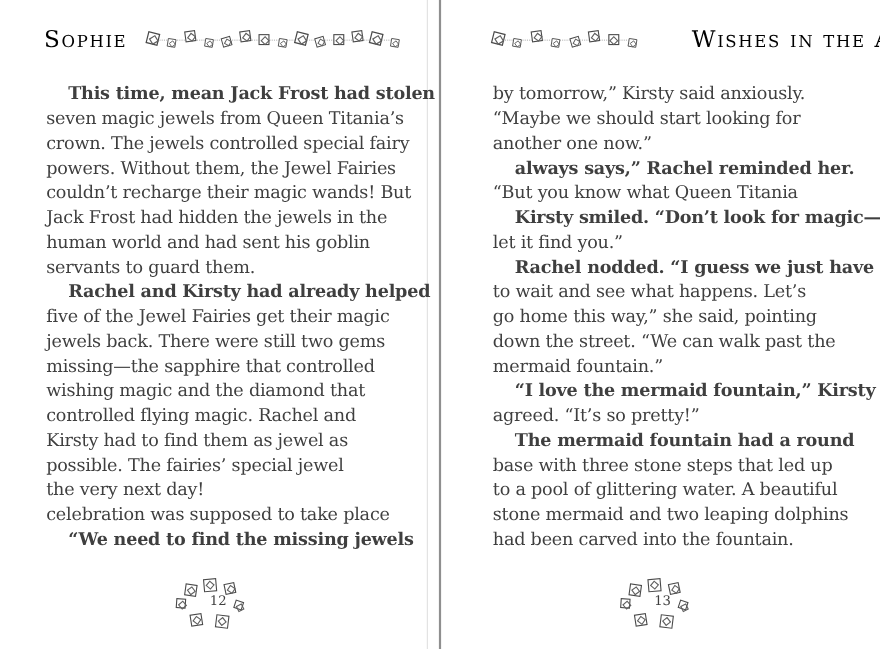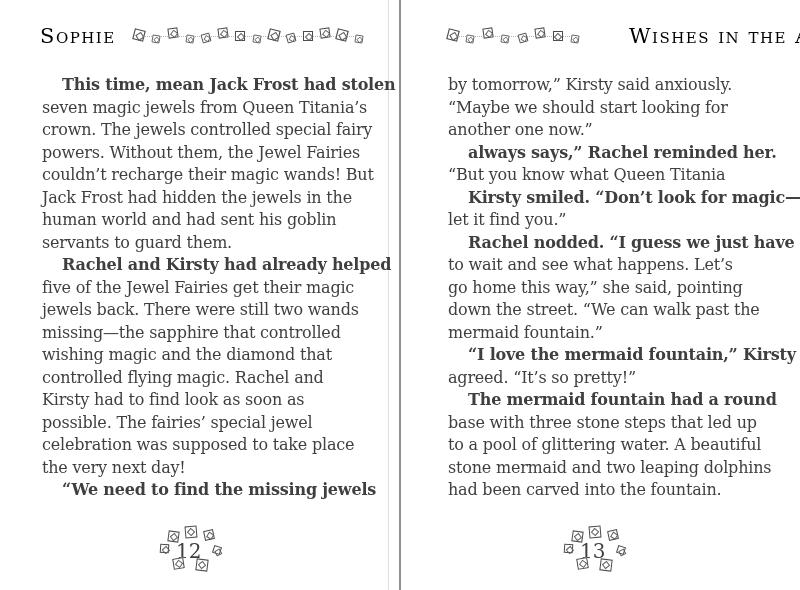--- a/index.html
+++ b/index.html
@@ -95,21 +95,21 @@
   .medallion .gem { position: absolute; }
   .medallion .gem.g1 { left: 25px; top: 0;    width: 12px; height: 12px; transform: rotate(-5deg); }
   .medallion .gem.g2 { left: 8px;  top: 5px;  width: 11px; height: 11px; transform: rotate(8deg); }
   .medallion .gem.g3 { left: 44px; top: 4px;  width: 10px; height: 10px; transform: rotate(-12deg); }
   .medallion .gem.g4 { left: 0;    top: 18px; width: 9px;  height: 9px;  transform: rotate(4deg); }
   .medallion .gem.g5 { left: 53px; top: 20px; width: 8px;  height: 8px;  transform: rotate(18deg); }
   .medallion .gem.g6 { left: 13px; top: 32px; width: 11px; height: 11px; transform: rotate(-9deg); }
   .medallion .gem.g7 { left: 36px; top: 33px; width: 12px; height: 12px; transform: rotate(7deg); }
   .pagenum {
     position: absolute; left: 16px; top: 13px; width: 30px;
-    text-align: left; font-size: 20px; color: #3f3f3f;
+    text-align: right; font-size: 12px; color: #3f3f3f;
   }
 </style>
 </head>
 <body>
 
 <div class="spread">
   <div class="fold-shadow"></div>
   <div class="fold-line"></div>
 
   <section class="page left">
@@ -140,28 +140,28 @@
           <div class="line">crown. The jewels controlled special fairy</div>
           <div class="line">powers. Without them, the Jewel Fairies</div>
           <div class="line">couldn’t recharge their magic wands! But</div>
           <div class="line">Jack Frost had hidden the jewels in the</div>
           <div class="line">human world and had sent his goblin</div>
           <div class="line">servants to guard them.</div>
         </div>
         <div class="para indent">
           <div class="line">Rachel and Kirsty had already helped</div>
           <div class="line">five of the Jewel Fairies get their magic</div>
-          <div class="line">jewels back. There were still two wands</div>
+          <div class="line">jewels back. There were still two gems</div>
           <div class="line">missing—the sapphire that controlled</div>
           <div class="line">wishing magic and the diamond that</div>
           <div class="line">controlled flying magic. Rachel and</div>
-          <div class="line">Kirsty had to find look as soon as</div>
+          <div class="line">Kirsty had to find them as jewel as</div>
           <div class="line">possible. The fairies’ special jewel</div>
+          <div class="line">the very next day!</div>
           <div class="line">celebration was supposed to take place</div>
-          <div class="line">the very next day!</div>
         </div>
         <div class="para indent">
           <div class="line">“We need to find the missing jewels</div>
         </div>
       </div>
 
     <div class="medallion">
       <span class="pagenum">12</span>
     <span class="gem g1"></span>
         <span class="gem g2"></span>

